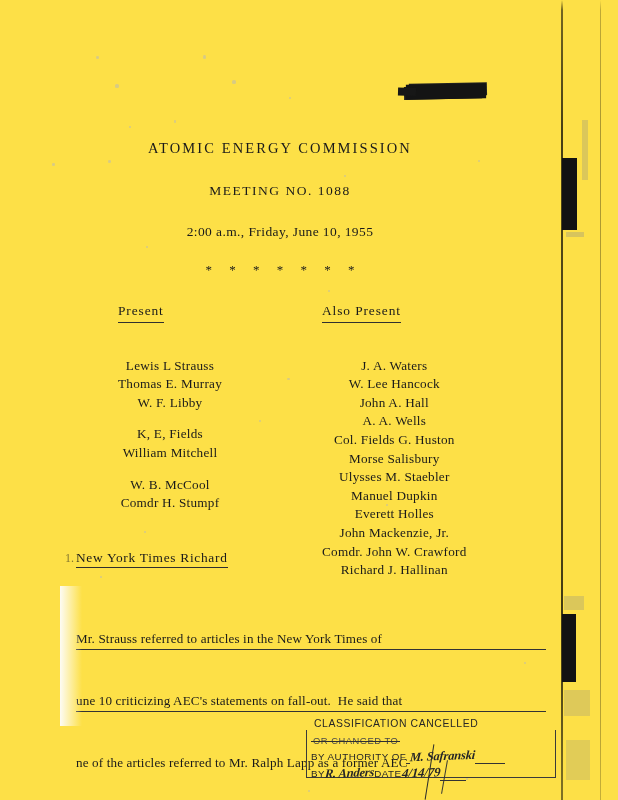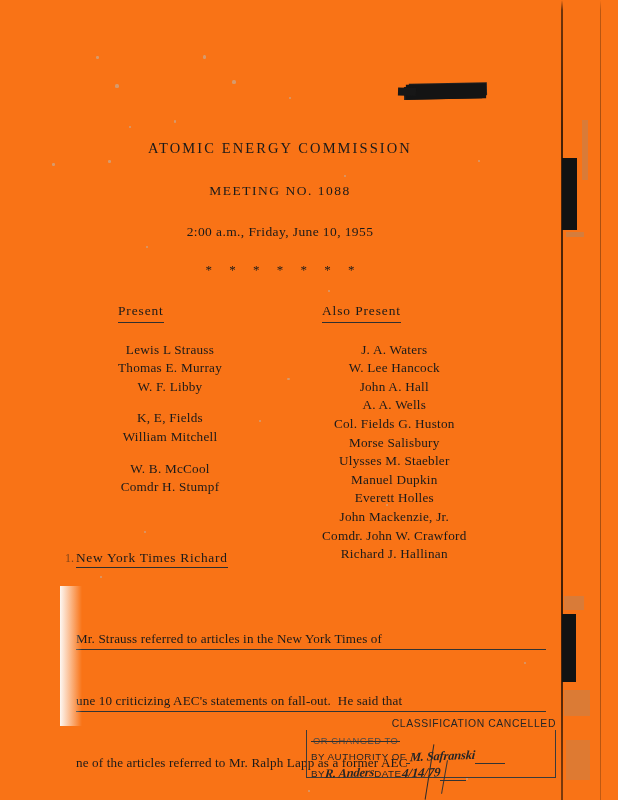--- a/index.html
+++ b/index.html
@@ -7,21 +7,21 @@
     padding: 0;
     background: #ffffff;
   }
   body {
     font-family: "Liberation Serif", serif;
   }
   #page {
     position: relative;
     width: 618px;
     height: 800px;
-    background: #f97316;
+    background: #fde047;
     overflow: hidden;
     color: #1a1a1a;
   }
 
   
   .speckle {
     position: absolute;
     background: #b9b9b4;
     border-radius: 40%;
     opacity: .55;
@@ -114,21 +114,21 @@
     font-size: 13.2px;
     line-height: 18.6px;
     letter-spacing: .25px;
   }
   .col.present { left: 118px; }
   .col.also { left: 322px; }
   .col-head {
     display: inline-block;
     border-bottom: 1.6px solid #303030;
     padding-bottom: 1px;
-    margin-bottom: 18px;
+    margin-bottom: 34px;
     letter-spacing: .9px;
     font-size: 13.4px;
   }
   .name { white-space: pre; text-align: center; }
   .grp-gap { height: 13px; }
 
   
   .section {
     position: absolute;
     left: 76px;
@@ -185,21 +185,20 @@
     border-top: none;
     padding: 0 8px 3px 4px;
     height: 44px;
   }
   .stamp-l1 {
     font-size: 10.4px;
     letter-spacing: .6px;
     margin-left: 8px;
     margin-bottom: 1px;
     white-space: nowrap;
-    text-align: right;
   }
   .stamp-l2 {
     font-size: 9.4px;
     letter-spacing: .5px;
     position: relative;
     display: inline-block;
     color: #4a4a4a;
     margin-left: 2px;
   }
   .stamp-l2::after {

